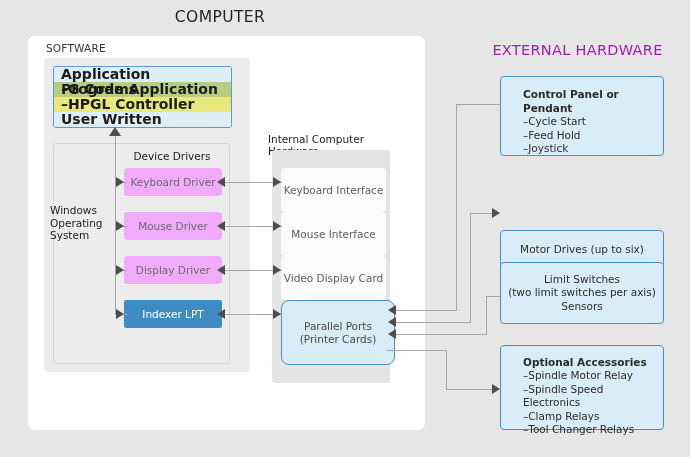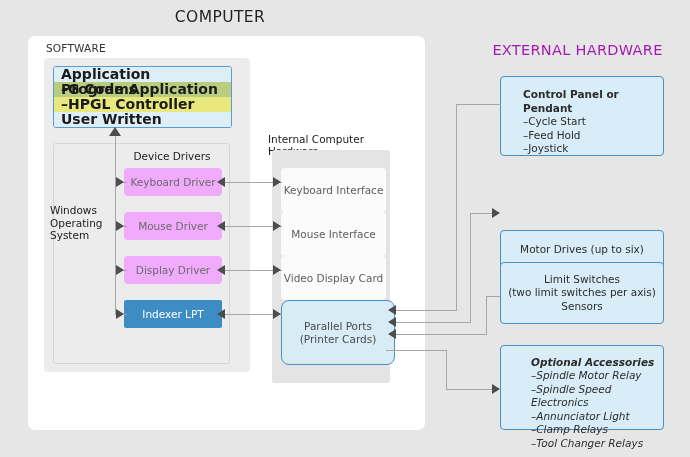--- a/index.html
+++ b/index.html
@@ -109,21 +109,21 @@
 
   
   .exbox{
     left:500px;width:164px;
     background:#d8edf7;border:1px solid #4a90c4;border-radius:4px;
     box-sizing:border-box;font-size:10.5px;color:#2b2b2b;
   }
   #ex-control{top:76px;height:80px;padding:10px 0 0 22px;}
   #ex-motor{top:186px;height:38px;display:flex;align-items:center;justify-content:center;margin-top:44px;}
   #ex-limit{top:262px;height:62px;display:flex;align-items:center;justify-content:center;text-align:center;}
-  #ex-optional{top:345px;height:85px;padding:9px 0 0 30px;font-style:italic;}
+  #ex-optional{top:345px;height:85px;padding:9px 0 0 22px;}
   .ex-head{font-weight:bold;line-height:14px;}
   .ex-item{line-height:13.5px;}
   .ex-ctr-line{line-height:13.5px;}
 
   
   .ln{background:#a6a6a6;position:absolute;}
   .lnh{height:1px;}
   .lnv{width:1px;}
 
   
@@ -186,21 +186,20 @@
     <div class="ex-ctr-line">Limit Switches</div>
     <div class="ex-ctr-line">(two limit switches per axis)</div>
     <div class="ex-ctr-line">Sensors</div>
   </div>
 </div>
 
 <div class="abs exbox" id="ex-optional">
   <div class="ex-head">Optional Accessories</div>
   <div class="ex-item">–Spindle Motor Relay</div>
   <div class="ex-item">–Spindle Speed Electronics</div>
-  <div class="ex-item">–Annunciator Light</div>
   <div class="ex-item">–Clamp Relays</div>
   <div class="ex-item">–Tool Changer Relays</div>
 </div>
 
 <div class="ln lnv" style="left:115px;top:136px;height:179px;"></div>
 <div class="arrow ar-up" style="left:109px;top:127px;"></div>
 
 <div class="ln lnh" style="left:115px;top:182px;width:12px;"></div>
 <div class="arrow ar-right" style="left:116px;top:177px;"></div>
 

